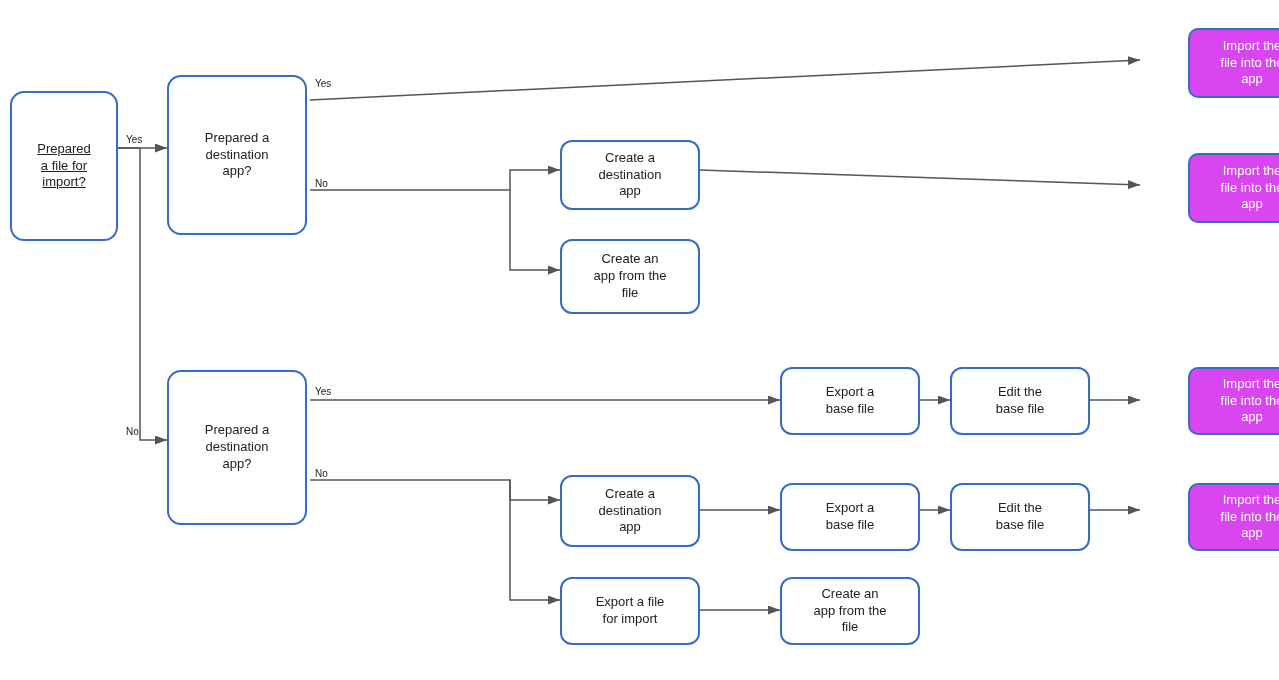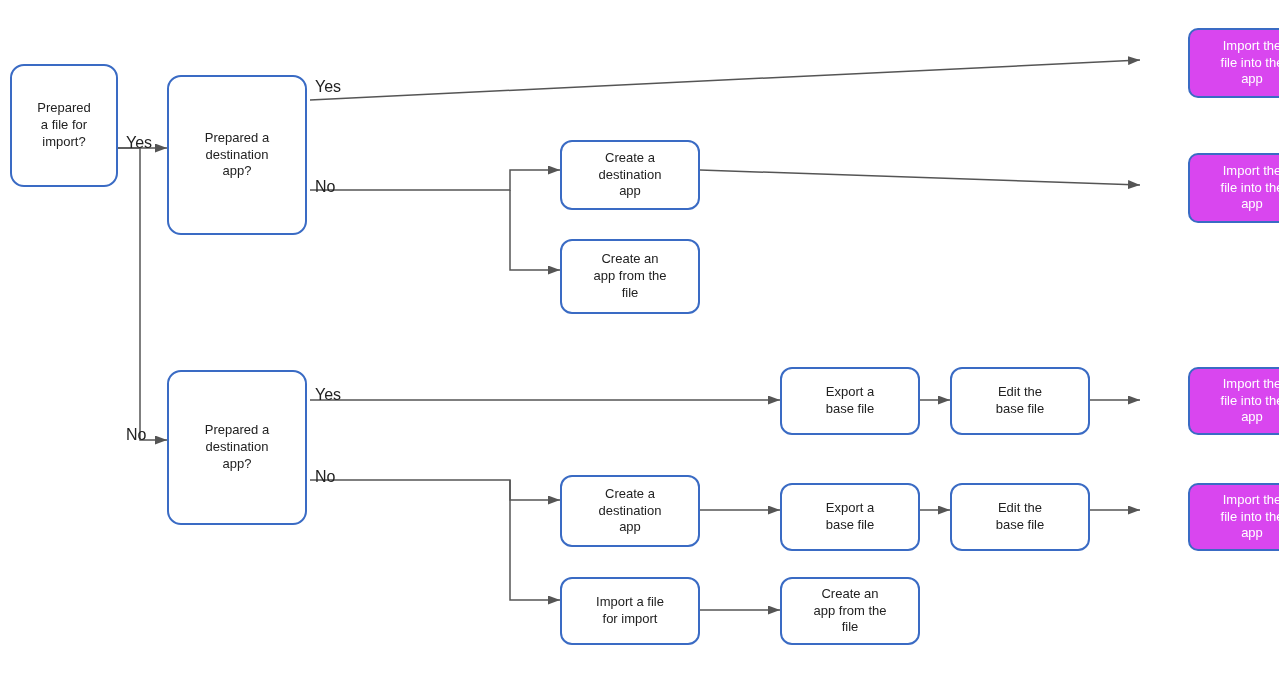--- a/index.html
+++ b/index.html
@@ -43,21 +43,21 @@
     svg.arrows {
       position: absolute;
       top: 0;
       left: 0;
       width: 1279px;
       height: 680px;
       pointer-events: none;
     }
     .label {
       position: absolute;
-      font-size: 16px;
+      font-size: 10px;
       color: #222;
     }
   </style>
 </head>
 <body>
 
 <div class="diagram">
 
   <svg class="arrows">
 
@@ -91,21 +91,21 @@
 
     <line x1="700" y1="510" x2="780" y2="510" stroke="#555" stroke-width="1.5" marker-end="url(#arrowhead)"></line>
 
     <line x1="920" y1="510" x2="950" y2="510" stroke="#555" stroke-width="1.5" marker-end="url(#arrowhead)"></line>
 
     <line x1="1090" y1="510" x2="1140" y2="510" stroke="#555" stroke-width="1.5" marker-end="url(#arrowhead)"></line>
 
     <line x1="700" y1="610" x2="780" y2="610" stroke="#555" stroke-width="1.5" marker-end="url(#arrowhead)"></line>
   </svg>
 
-  <div class="node tall" style="left:10px; top:64px; width:108px; height:123px;">
+  <div class="node tall" style="left:10px; top:91px; width:108px; height:150px;text-decoration:underline;">
     <span style="white-space:pre-line;">Prepared
 a file for
 import?</span>
   </div>
 
   <div class="label" style="left:126px; top:134px;">Yes</div>
 
   <div class="label" style="left:126px; top:426px;">No</div>
 
   <div class="node tall" style="left:167px; top:75px; width:140px; height:160px;">
@@ -184,21 +184,21 @@
 base file</span>
   </div>
 
   <div class="node dark" style="left:1140px; top:483px; width:128px; height:68px; border-radius:10px;">
     <span style="white-space:pre-line;">Import the
 file into the
 app</span>
   </div>
 
   <div class="node" style="left:560px; top:577px; width:140px; height:68px;">
-    <span style="white-space:pre-line;">Import a file
+    <span style="white-space:pre-line;">Export a file
 for import</span>
   </div>
 
   <div class="node" style="left:780px; top:577px; width:140px; height:68px;">
     <span style="white-space:pre-line;">Create an
 app from the
 file</span>
   </div>
 
 </div>

